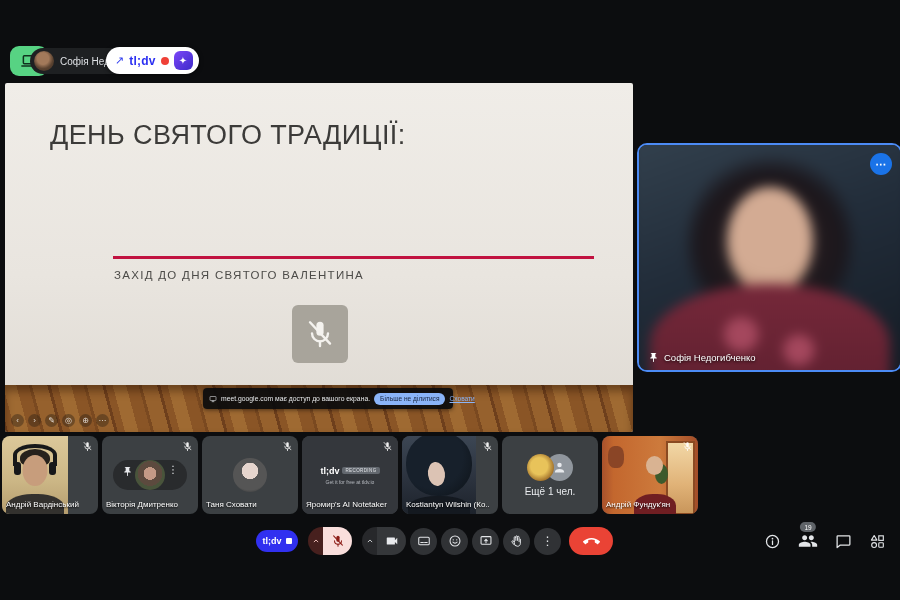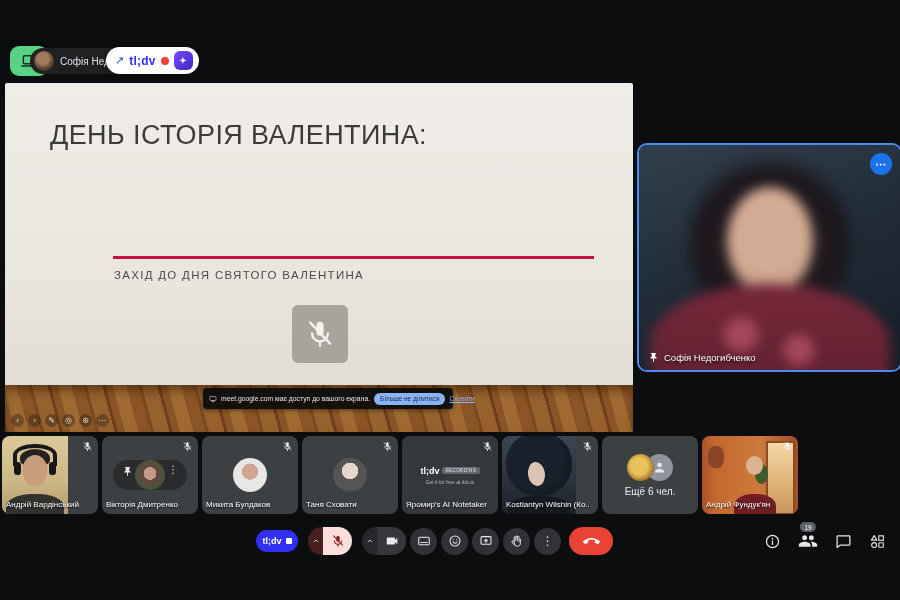--- a/index.html
+++ b/index.html
@@ -258,21 +258,21 @@
     <span class="cursor">↗</span>
     <span class="brand">tl;dv</span>
     <span class="rec-dot"></span>
     <span class="sparkle-box">
       <span>✦</span>
     </span>
   </div>
 
   <div class="screen">
     <div class="slide-title">
-      <div>ДЕНЬ ІСТОРІЯ ВАЛЕНТИНА:</div>
+      <div>ДЕНЬ СВЯТОГО ТРАДИЦІЇ:</div>
     </div>
     <div class="rule"></div>
     <div class="slide-subtitle">ЗАХІД ДО ДНЯ СВЯТОГО ВАЛЕНТИНА</div>
     <div class="mute-overlay">
       <span>
           <svg>
             <use href="#ic-mic-off"></use>
           </svg>
         </span>
     </div>
@@ -347,29 +347,20 @@
       <div class="av av-vika av-on-pill"></div>
       <span class="hover-dots">⋮</span>
       <span class="tile-mic">
           <svg>
             <use href="#ic-mic-off"></use>
           </svg>
         </span>
       <span class="tile-name">Вікторія Дмитренко</span>
     </div>
 
-    <div class="tile">
-      <div class="av av-myk"></div>
-      <span class="tile-mic">
-          <svg>
-            <use href="#ic-mic-off"></use>
-          </svg>
-        </span>
-      <span class="tile-name">Микита Булдаков</span>
-    </div>
 
     <div class="tile">
       <div class="av av-tania"></div>
       <span class="tile-mic">
           <svg>
             <use href="#ic-mic-off"></use>
           </svg>
         </span>
       <span class="tile-name">Таня Сховати</span>
     </div>
@@ -408,21 +399,21 @@
       <div class="ov-avs">
         <div class="ov-a1"></div>
         <div class="ov-a2">
           <span>
               <svg>
                 <use href="#ic-person"></use>
               </svg>
             </span>
         </div>
       </div>
-      <span class="ov-label">Ещё 6 чел.</span>
+      <span class="ov-label">Ещё 1 чел.</span>
     </div>
 
     <div class="tile">
       <div class="v-yaro">
         <div class="y-decor"></div>
           <div class="y-door"></div>
           <div class="y-plant"></div>
         <div class="y-head"></div>
           <div class="y-body"></div>
       </div>

